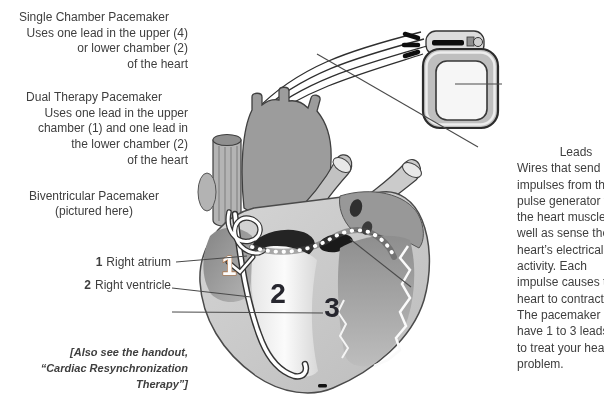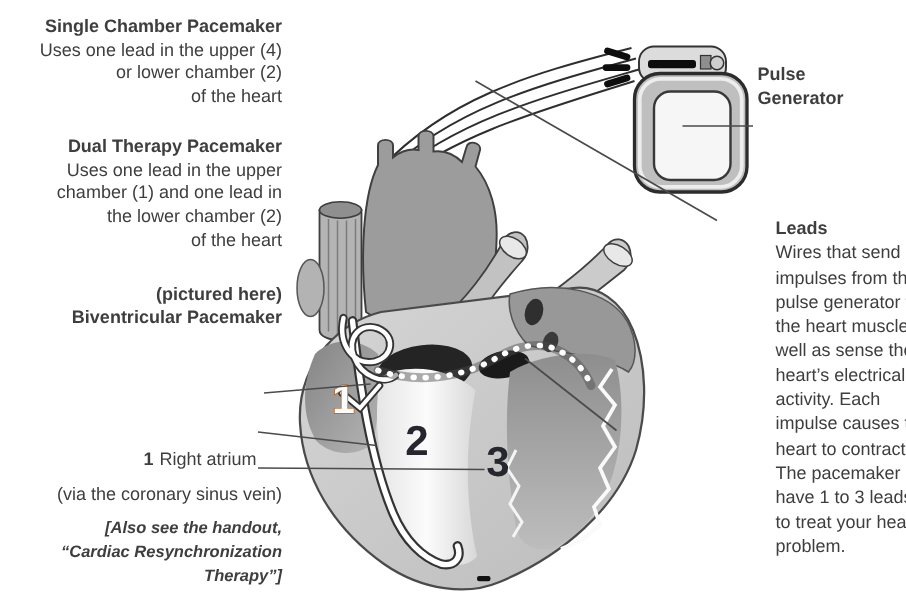--- a/index.html
+++ b/index.html
@@ -3,27 +3,27 @@
 <meta charset="utf-8">
 <style>
   html,body{margin:0;padding:0;background:#ffffff;}
   .stage{
     position:relative;width:604px;height:404px;background:#ffffff;overflow:hidden;
     font-family:"Liberation Sans", sans-serif;color:#3e3e3e;
   }
   .diagram-svg{position:absolute;left:0;top:0;width:604px;height:404px;z-index:0;}
   .txt{position:absolute;z-index:1;font-size:12px;line-height:15.7px;}
   .preline{white-space:pre-line;}
-  .bold{font-weight:bold;}
+  .bold{font-weight:normal;text-align:center;}
   .left-block{left:0;width:188px;text-align:right;}
   .lb1{top:10px;}
   .lb2{top:90px;}
   .lb3{top:189px;line-height:15.0px;}
   .lead-list{left:0;top:255px;width:188px;text-align:right;}
-  .lead-item{padding-right:17px;margin-bottom:7px;margin-top:44px;}
+  .lead-item{padding-right:17px;margin-bottom:7px;}
   .lead-item .num{font-weight:bold;margin-right:4px;}
   .lead-note{margin-top:0px;}
   .footnote{left:0;top:344px;width:188px;text-align:right;font-style:italic;font-size:11px;line-height:16px;font-weight:bold;}
   .pg-label{left:505px;top:41px;width:96px;line-height:16.3px;}
   .leads-label{left:485px;top:144px;width:118px;line-height:16.3px;margin-left:32px;}
   .lv-label{left:420px;top:266px;width:70px;line-height:16.5px;}
   .svg-num{font-family:"Liberation Sans", sans-serif;font-weight:bold;}
 </style>
 </head>
 <body>
@@ -160,38 +160,38 @@
 
   <div class="txt left-block lb2">
     <div class="bold">Dual Therapy Pacemaker</div>
     <div class="preline">Uses one lead in the upper
 chamber (1) and one lead in
 the lower chamber (2)
 of the heart</div>
   </div>
 
   <div class="txt left-block lb3">
+    <div class="bold">Biventricular Pacemaker</div>
     <div class="bold">(pictured here)</div>
-    <div class="bold">Biventricular Pacemaker</div>
   </div>
 
   <div class="txt lead-list">
     <div class="lead-item">
       <span class="num">1</span><span>Right atrium</span>
     </div>
-    <div class="lead-note">(via the coronary sinus vein)</div>
+    <div class="lead-item">
+      <span class="num">2</span><span>Right ventricle</span>
+    </div>
   </div>
 
   <div class="txt footnote preline">[Also see the handout,
 “Cardiac Resynchronization
 Therapy”]</div>
 
   <div class="txt pg-label">
-    <div class="bold preline">Pulse
-Generator</div>
   </div>
 
   <div class="txt leads-label">
     <div class="bold">Leads</div>
     <div class="preline">Wires that send
 impulses from the
 pulse generator to
 the heart muscle, as
 well as sense the
 heart’s electrical

